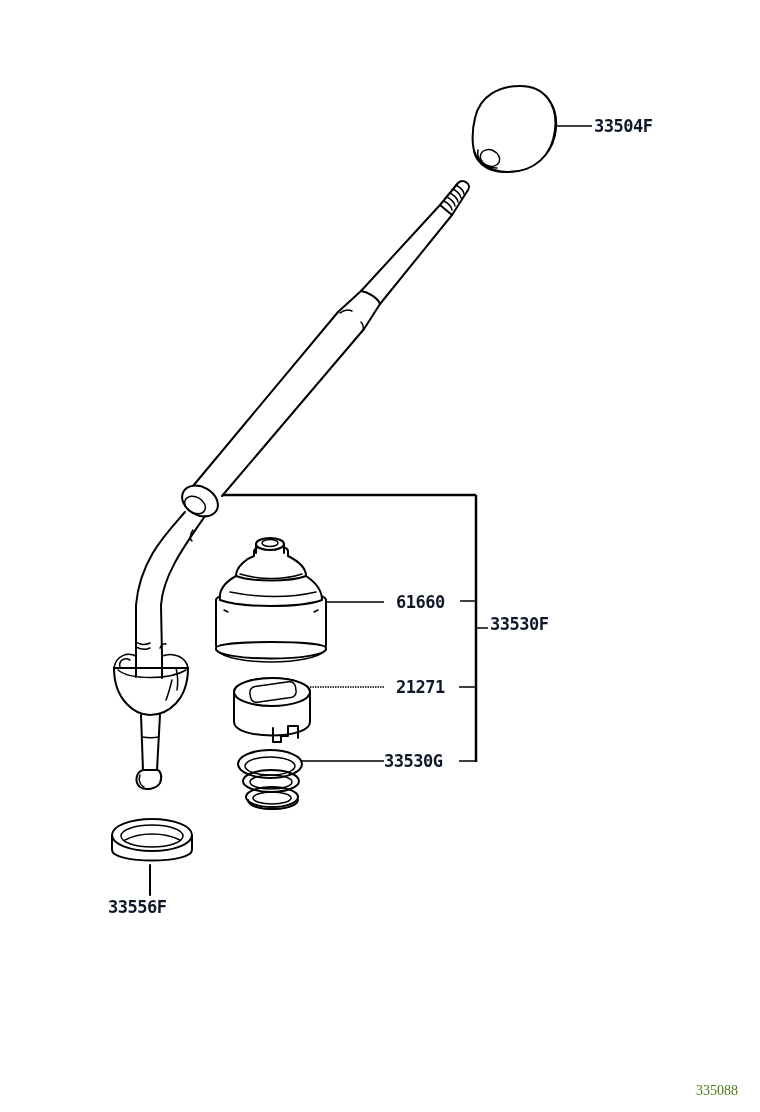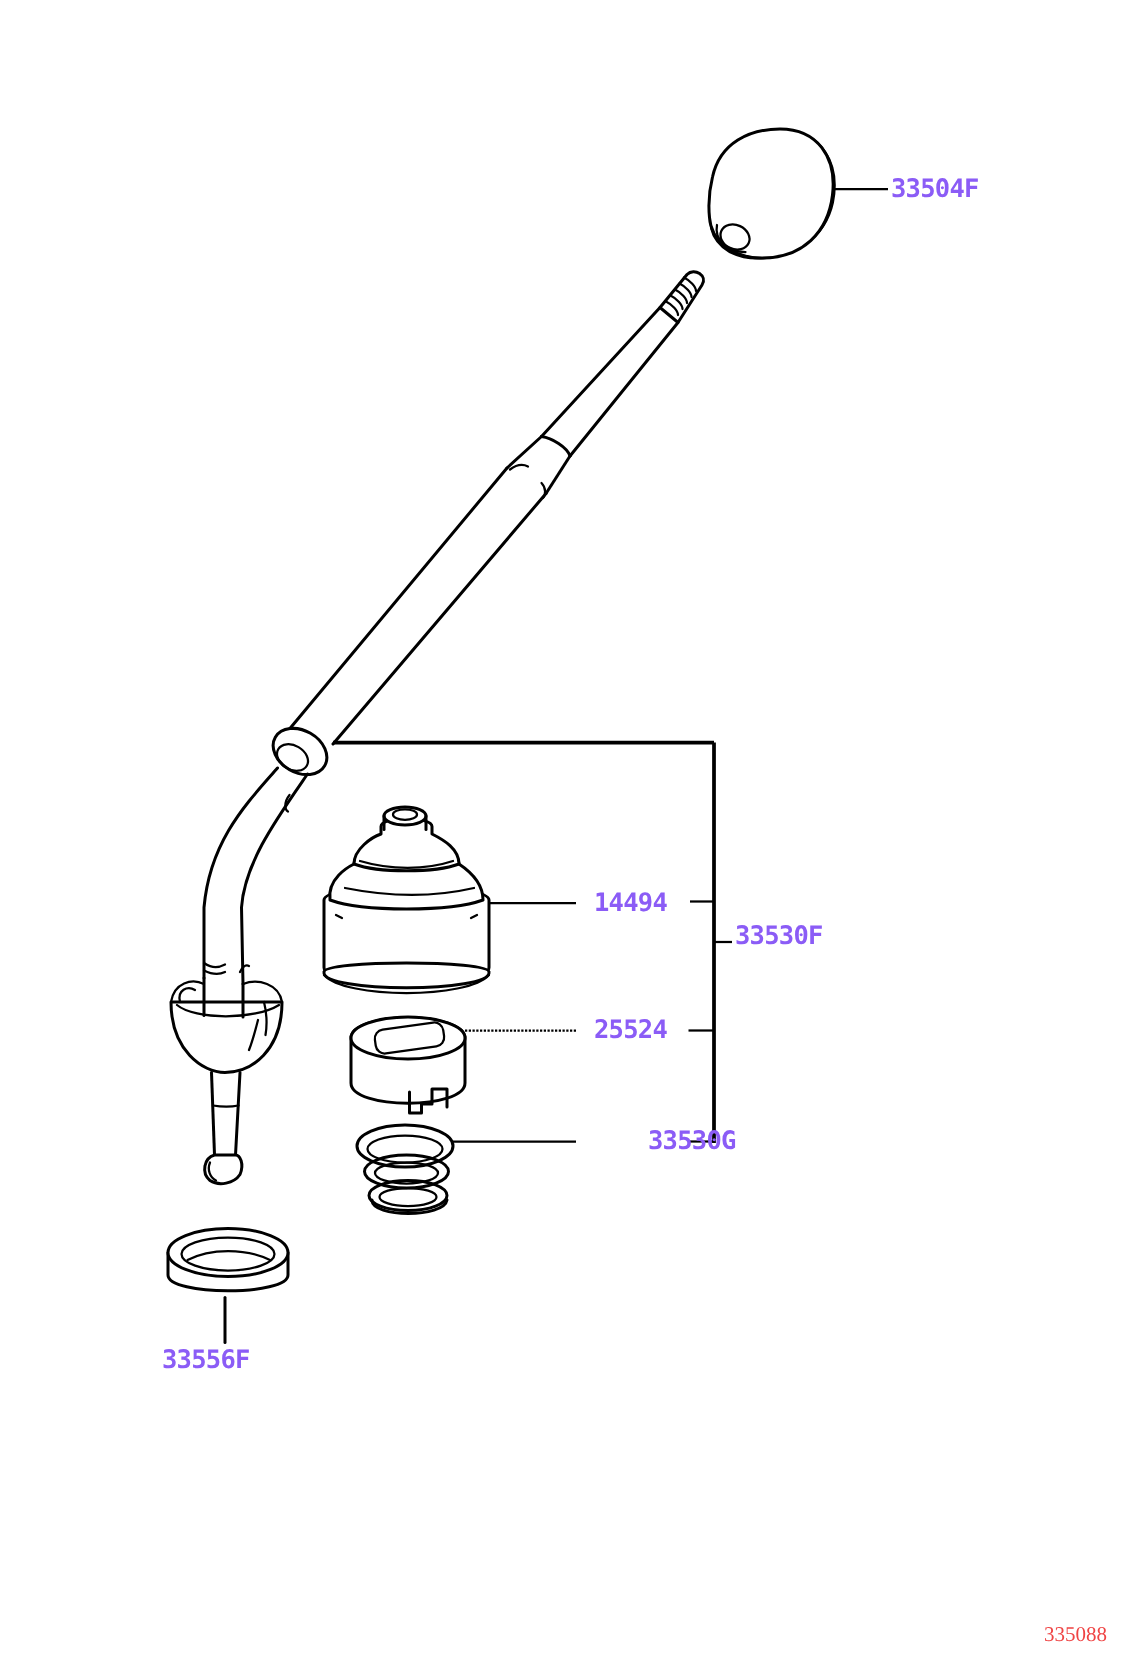--- a/index.html
+++ b/index.html
@@ -8,30 +8,30 @@
     .stroke { fill: none; stroke: #000; stroke-width: 2; stroke-linecap: round; stroke-linejoin: round; }
     .thin { fill: none; stroke: #000; stroke-width: 1.5; stroke-linecap: round; stroke-linejoin: round; }
     .fillw { fill: #fff; stroke: #000; stroke-width: 2; stroke-linejoin: round; }
     .leader { stroke: #000; stroke-width: 1.5; fill: none; }
     .bracket { stroke: #000; stroke-width: 2.5; fill: none; }
     .label {
       position: absolute;
       font-family: "DejaVu Sans Mono", "Liberation Mono", monospace;
       font-weight: bold;
       font-size: 17px;
-      color: #8b5cf6;
+      color: #0f172a;
       line-height: 1;
       white-space: nowrap;
       letter-spacing: -0.5px;
     }
     .figno {
       position: absolute;
       font-family: "Liberation Serif", "DejaVu Serif", serif;
       font-size: 14px;
-      color: #ef4444;
+      color: #4d7c0f;
       line-height: 1;
     }
   </style>
 </head>
 <body>
 
 <svg id="diagram" viewBox="0 0 760 1112" xmlns="http://www.w3.org/2000/svg">
 
   <g>
     <path class="fillw" d="M 490 140 C 470 110 490 92 520 88 C 548 86 560 110 555 135 C 550 158 530 172 505 172 C 485 172 474 160 474 148 C 474 140 480 136 490 140 Z"></path>
@@ -138,19 +138,19 @@
     <line class="bracket" x1="222" y1="495" x2="476" y2="495"></line>
     <line class="bracket" x1="476" y1="495" x2="476" y2="762"></line>
     <line class="leader" x1="460" y1="601" x2="476" y2="601"></line>
     <line class="leader" x1="459" y1="687" x2="476" y2="687"></line>
     <line class="leader" x1="459" y1="761" x2="476" y2="761"></line>
     <line class="leader" x1="476" y1="628" x2="488" y2="628"></line>
   </g>
 </svg>
 
 <div class="label" style="left:594px; top:118px;">33504F</div>
-<div class="label" style="left:396px; top:594px;">14494</div>
+<div class="label" style="left:396px; top:594px;">61660</div>
 <div class="label" style="left:490px; top:616px;">33530F</div>
-<div class="label" style="left:396px; top:679px;">25524</div>
-<div class="label" style="left:384px; top:753px;margin-left:48px;">33530G</div>
+<div class="label" style="left:396px; top:679px;">21271</div>
+<div class="label" style="left:384px; top:753px;">33530G</div>
 <div class="label" style="left:108px; top:899px;">33556F</div>
 
 <div class="figno" style="left:696px; top:1084px;">335088</div>
 
 </body></html>

